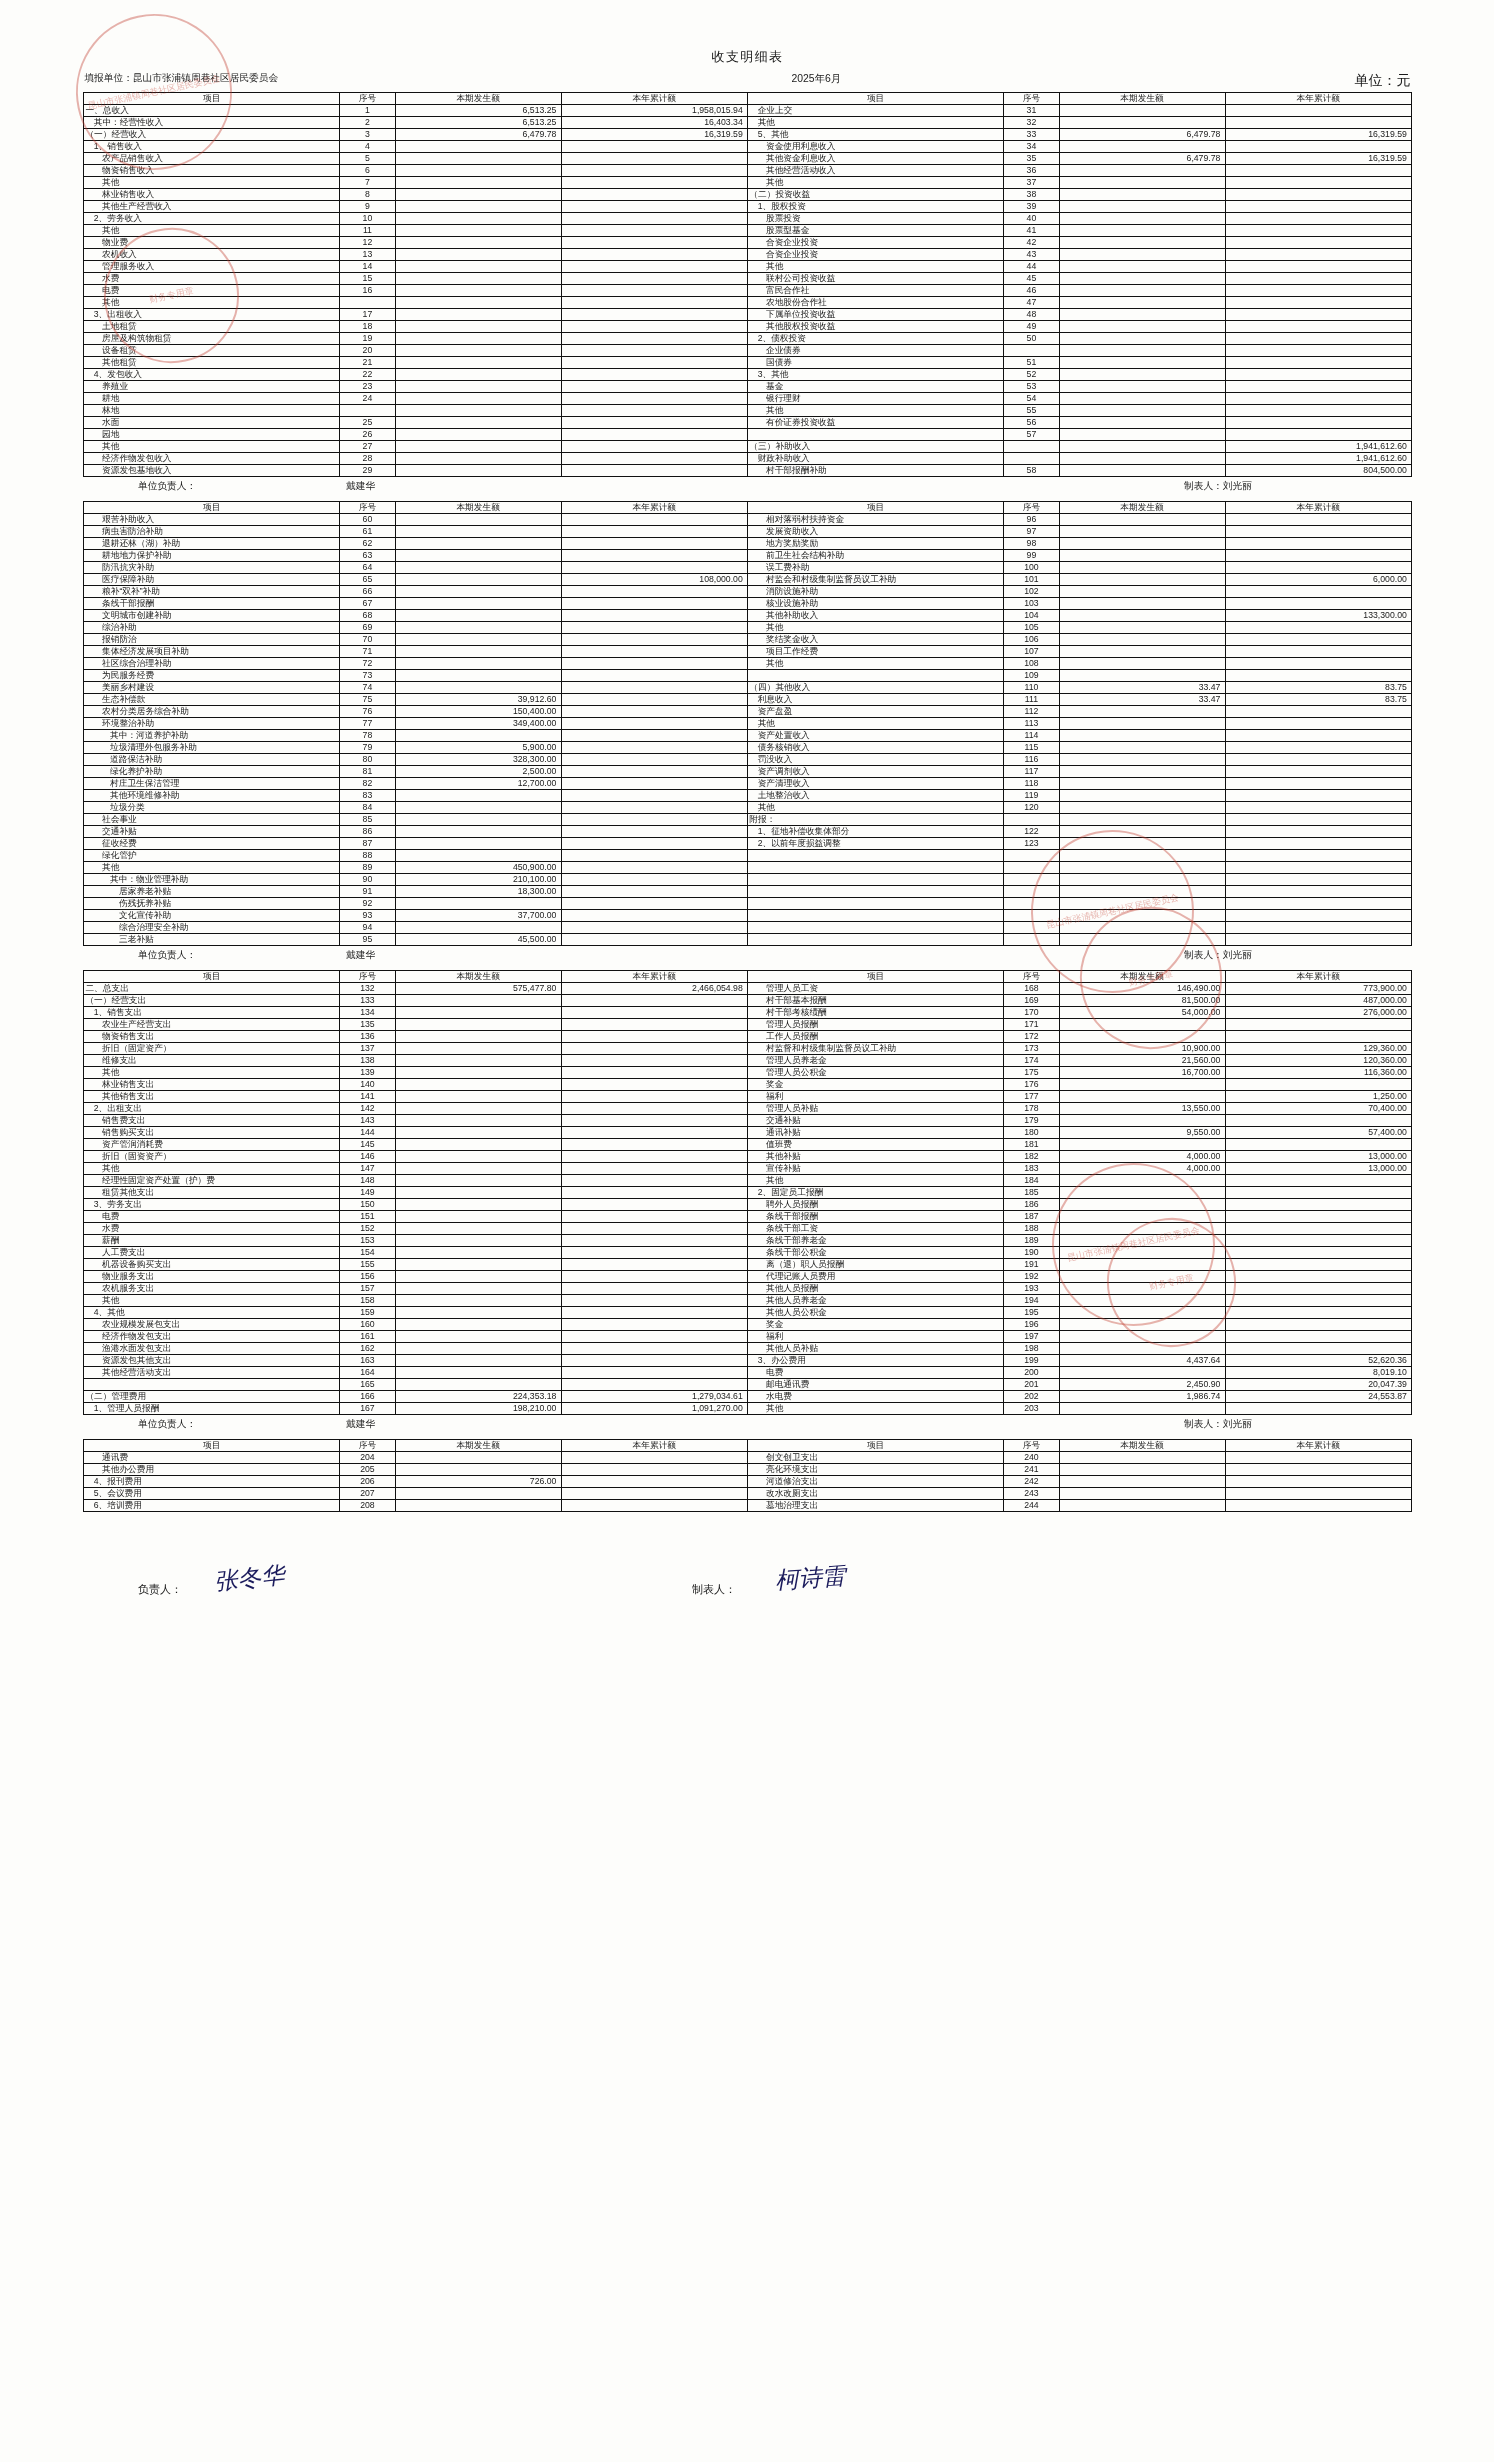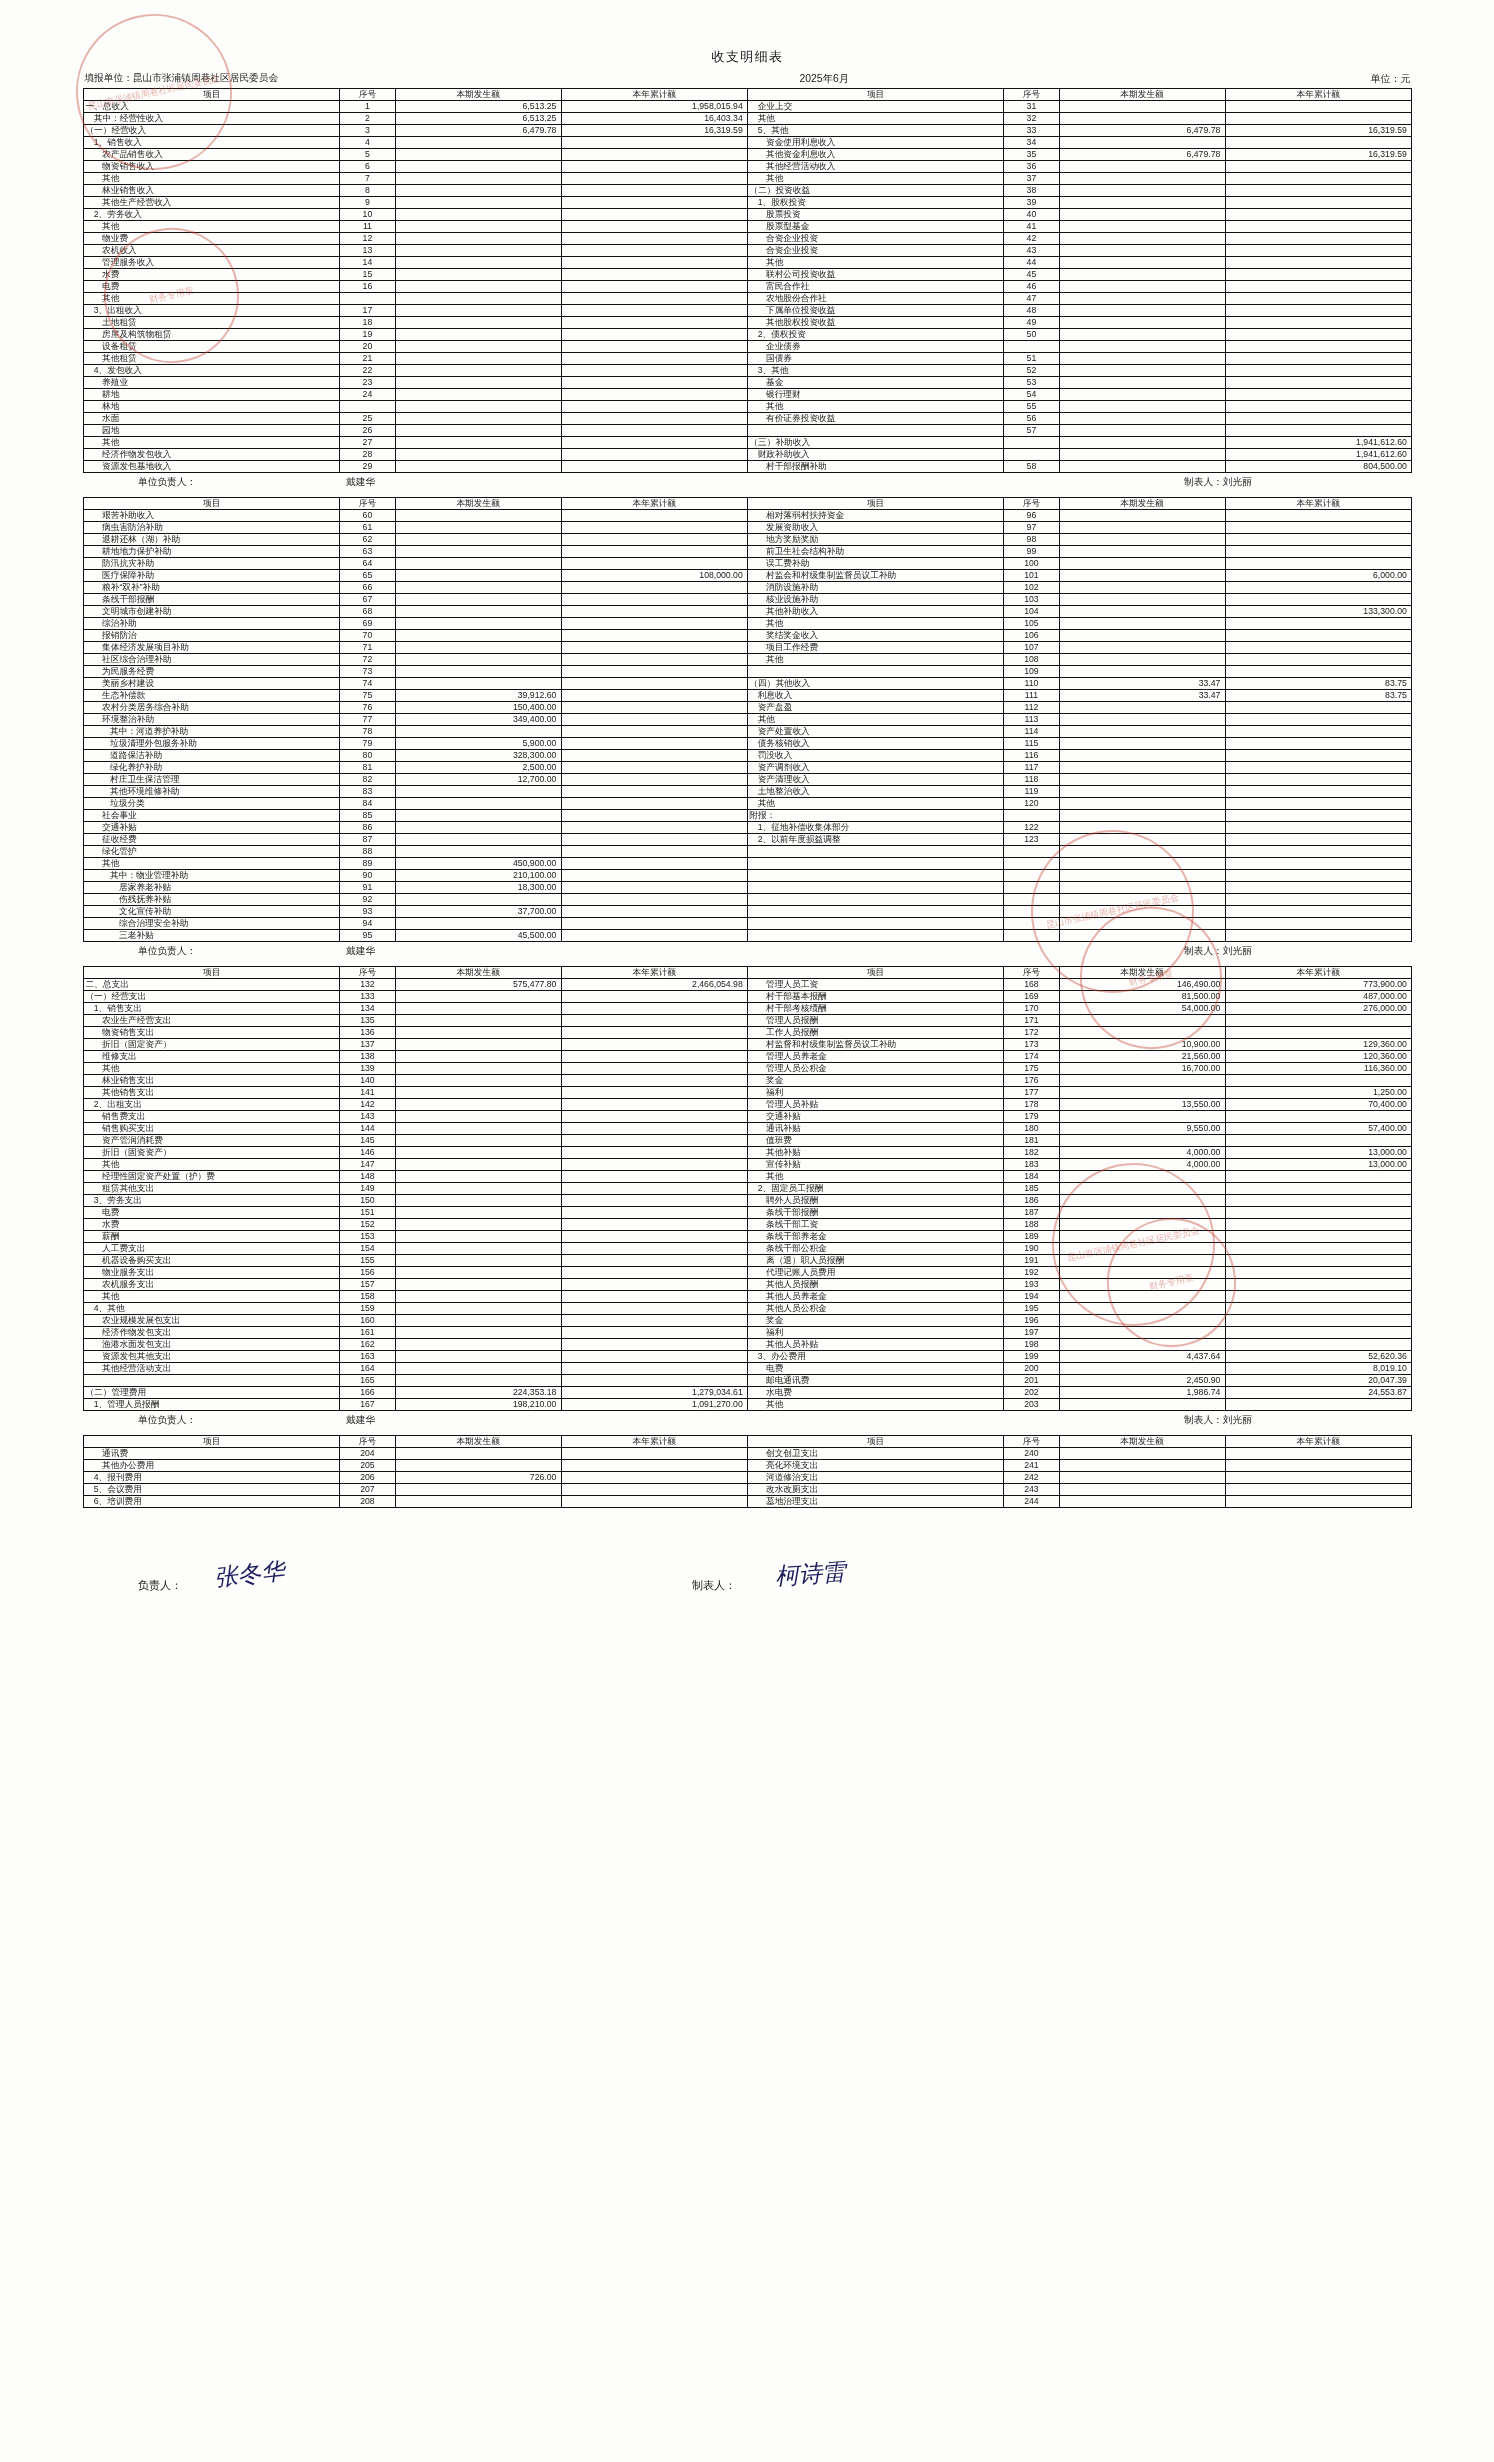--- a/index.html
+++ b/index.html
@@ -33,21 +33,21 @@
   .stamp{position:absolute;border:2.1px solid #c0392b;border-radius:50%;opacity:.38;color:#c0392b;
          display:flex;align-items:center;justify-content:center;font-size:9px;text-align:center;
          transform:rotate(-12deg);pointer-events:none;}
   .stamp1{left:76px;top:14px;width:152px;height:152px;}
   .stamp2{left:104px;top:228px;width:131px;height:131px;}
   .stamp3{left:1031px;top:830px;width:159px;height:159px;}
   .stamp4{left:1080px;top:907px;width:138px;height:138px;}
   .stamp5{left:1052px;top:1163px;width:159px;height:159px;}
   .stamp6{left:1107px;top:1218px;width:125px;height:125px;}
   .unit-left{font-size:9.7px;}
-  .unit-right{font-size:10px;}
+  .unit-right{font-size:14px;}
 </style>
 </head>
 <body>
 
 <div class="page">
 
   <div class="sheet">
 
     <div class="doc-title">收支明细表</div>
 

